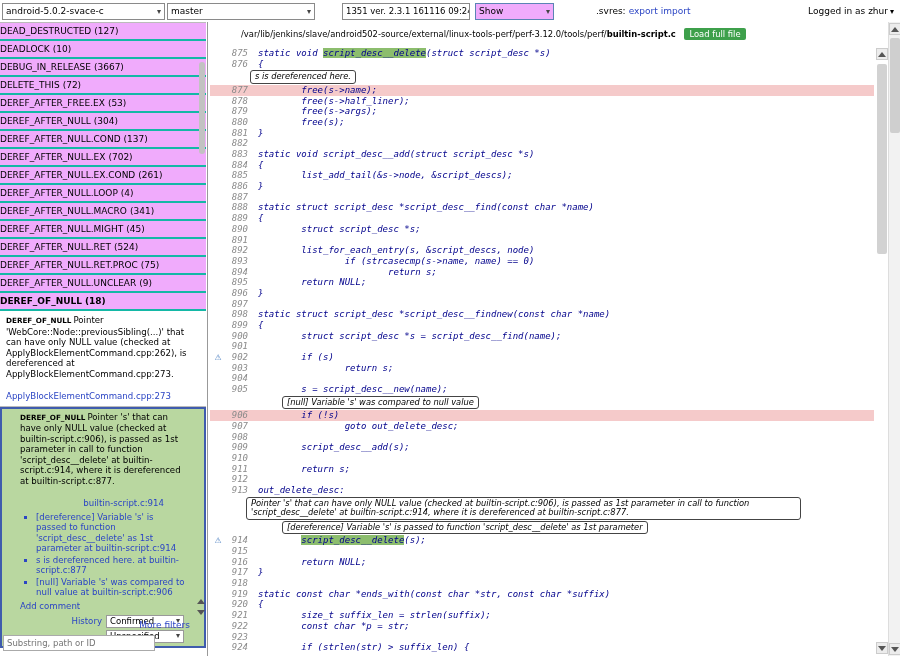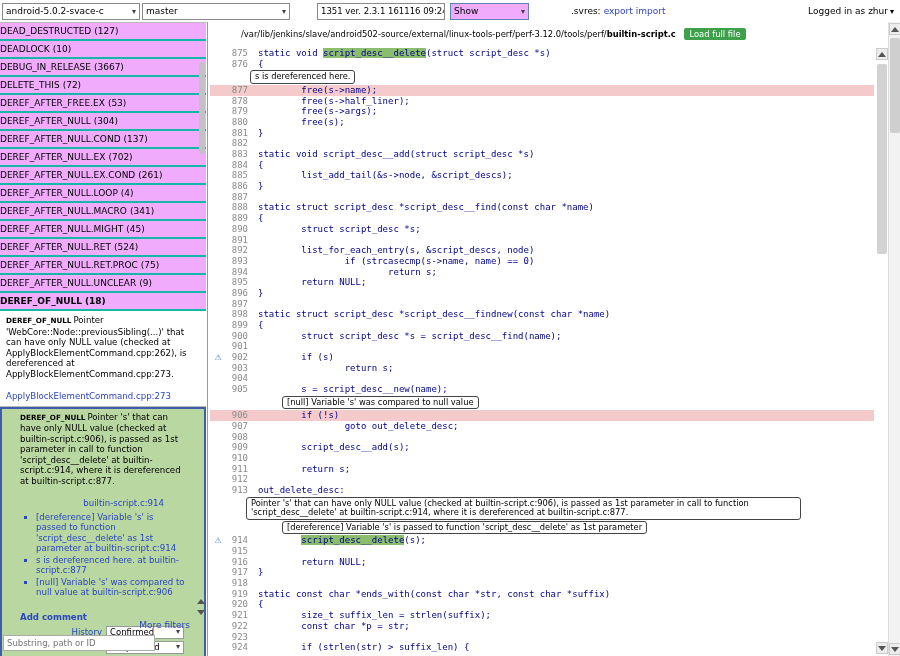--- a/index.html
+++ b/index.html
@@ -6,21 +6,21 @@
   html,body { width:900px; height:656px; overflow:hidden; }
   body { font-family:"DejaVu Sans",sans-serif; font-size:9px; background:#fff; color:#000; position:relative; }
   a { cursor:pointer; }
   .link { color:#2b45c4; text-decoration:none; }
 
   
   .toolbar { height:22px; display:flex; align-items:center; padding:2px 6px 2px 2px; }
   .select { height:17px; border:1px solid #8a8a8a; background:#fff; display:flex; align-items:center;
             justify-content:space-between; padding:0 3px; cursor:pointer; white-space:nowrap; overflow:hidden; }
   .sel-caret { color:#444; font-size:8px; margin-left:3px; }
-  .w-project { width:138px; }
+  .w-project { width:163px; }
   .w-branch  { width:148px; margin-left:2px; }
   .w-version { width:128px; margin-left:27px; font-size:8.5px; }
   .w-show    { width:79px;  margin-left:5px; background:#f0abfc; border-color:#5c83b5; }
   .svres { margin-left:42px; }
   .toolbar .link { margin-left:3px; }
   .logged { margin-left:auto; }
   .logged-caret { font-size:8px; margin-left:2px; cursor:pointer; }
 
   
   .sidebar { position:absolute; top:22px; left:0; width:206px; bottom:0; overflow:hidden; }
@@ -30,21 +30,21 @@
   .checker-item.selected { font-weight:bold; }
   .checker-count { margin-left:3px; }
 
   .card { padding:4px 6px; font-size:8.6px; line-height:10.5px; border-bottom:1px solid #bbb; background:#fff; }
   .card .tag { font-size:7.2px; font-weight:bold; margin-right:2px; }
   .card-link { margin-top:12px; }
   .card-link.right { text-align:right; padding-right:22px; }
   .card.selected { background:#b9d7a0; border:2px solid #3f5cad; padding:3px 18px; }
   .trace { margin:3px 0 3px 16px; color:#2b45c4; list-style:square; }
   .trace li { margin-bottom:1px; cursor:pointer; }
-  .add-comment { display:inline-block; margin:11px 0 2px 0;font-weight:bold; }
+  .add-comment { display:inline-block; margin:0 0 2px 0; }
   .hist-row { display:flex; justify-content:flex-end; align-items:center; gap:4px; margin:2px 2px 0 0; }
   .mini-select { border:1px solid #999; background:#fff; height:13px; width:78px; display:inline-flex;
                  align-items:center; justify-content:space-between; padding:0 3px; font-size:8.5px; cursor:pointer; }
 
   .nav-chevrons { position:absolute; right:0; bottom:38px; width:11px; }
   .chev { width:11px; height:11px; display:flex; align-items:center; justify-content:center; cursor:pointer; }
   .tri-up   { width:0; height:0; border-left:4px solid transparent; border-right:4px solid transparent; border-bottom:5px solid #555; }
   .tri-down { width:0; height:0; border-left:4px solid transparent; border-right:4px solid transparent; border-top:5px solid #555; }
 
   .more-filters { position:absolute; right:16px; bottom:26px; }
@@ -54,21 +54,21 @@
   .sb-thumb { position:absolute; right:1px; top:40px; width:6px; height:92px; background:#c2c2c2; border-radius:3px; }
 
   
   .main { position:absolute; left:207px; top:22px; right:12px; bottom:0; border-left:1px solid #999; overflow:hidden; }
   .file-header { height:24px; padding:6px 0 0 33px; font-size:8.4px; white-space:nowrap; }
   .fname { font-weight:bold; }
   .load-btn { display:inline-block; background:#3ea04b; color:#fff; padding:1px 5px; margin-left:6px;
               border-radius:2px; font-size:8.4px; cursor:pointer; }
 
   .code { position:absolute; top:26px; left:2px; right:14px; bottom:0; font-family:"DejaVu Sans Mono",monospace;
-          font-size:9px; overflow:hidden; }
+          font-size:9px; overflow:hidden;font-style:italic; }
   .crow { height:10.7px; line-height:10.7px; white-space:pre; color:#00008b; }
   .crow.hl { background:#f5caca; }
   .gutter { display:inline-block; width:16px; text-align:center; color:#4a7ec0;
             font-family:"DejaVu Sans",sans-serif; font-size:8px; }
   .lnum { display:inline-block; width:22px; text-align:right; color:#8a8a8a; margin-right:10px; }
   .tok-g { background:#8cbd6d; }
   .tip-row { padding-left:16px; margin:1px 0; }
   .tip { display:inline-block; font-family:"DejaVu Sans",sans-serif; font-size:8.3px; line-height:9.5px;
          color:#000; background:#fff; border:1px solid #444; border-radius:3px; padding:1px 4px; white-space:normal; }
   .tip.wide { max-width:555px; }

